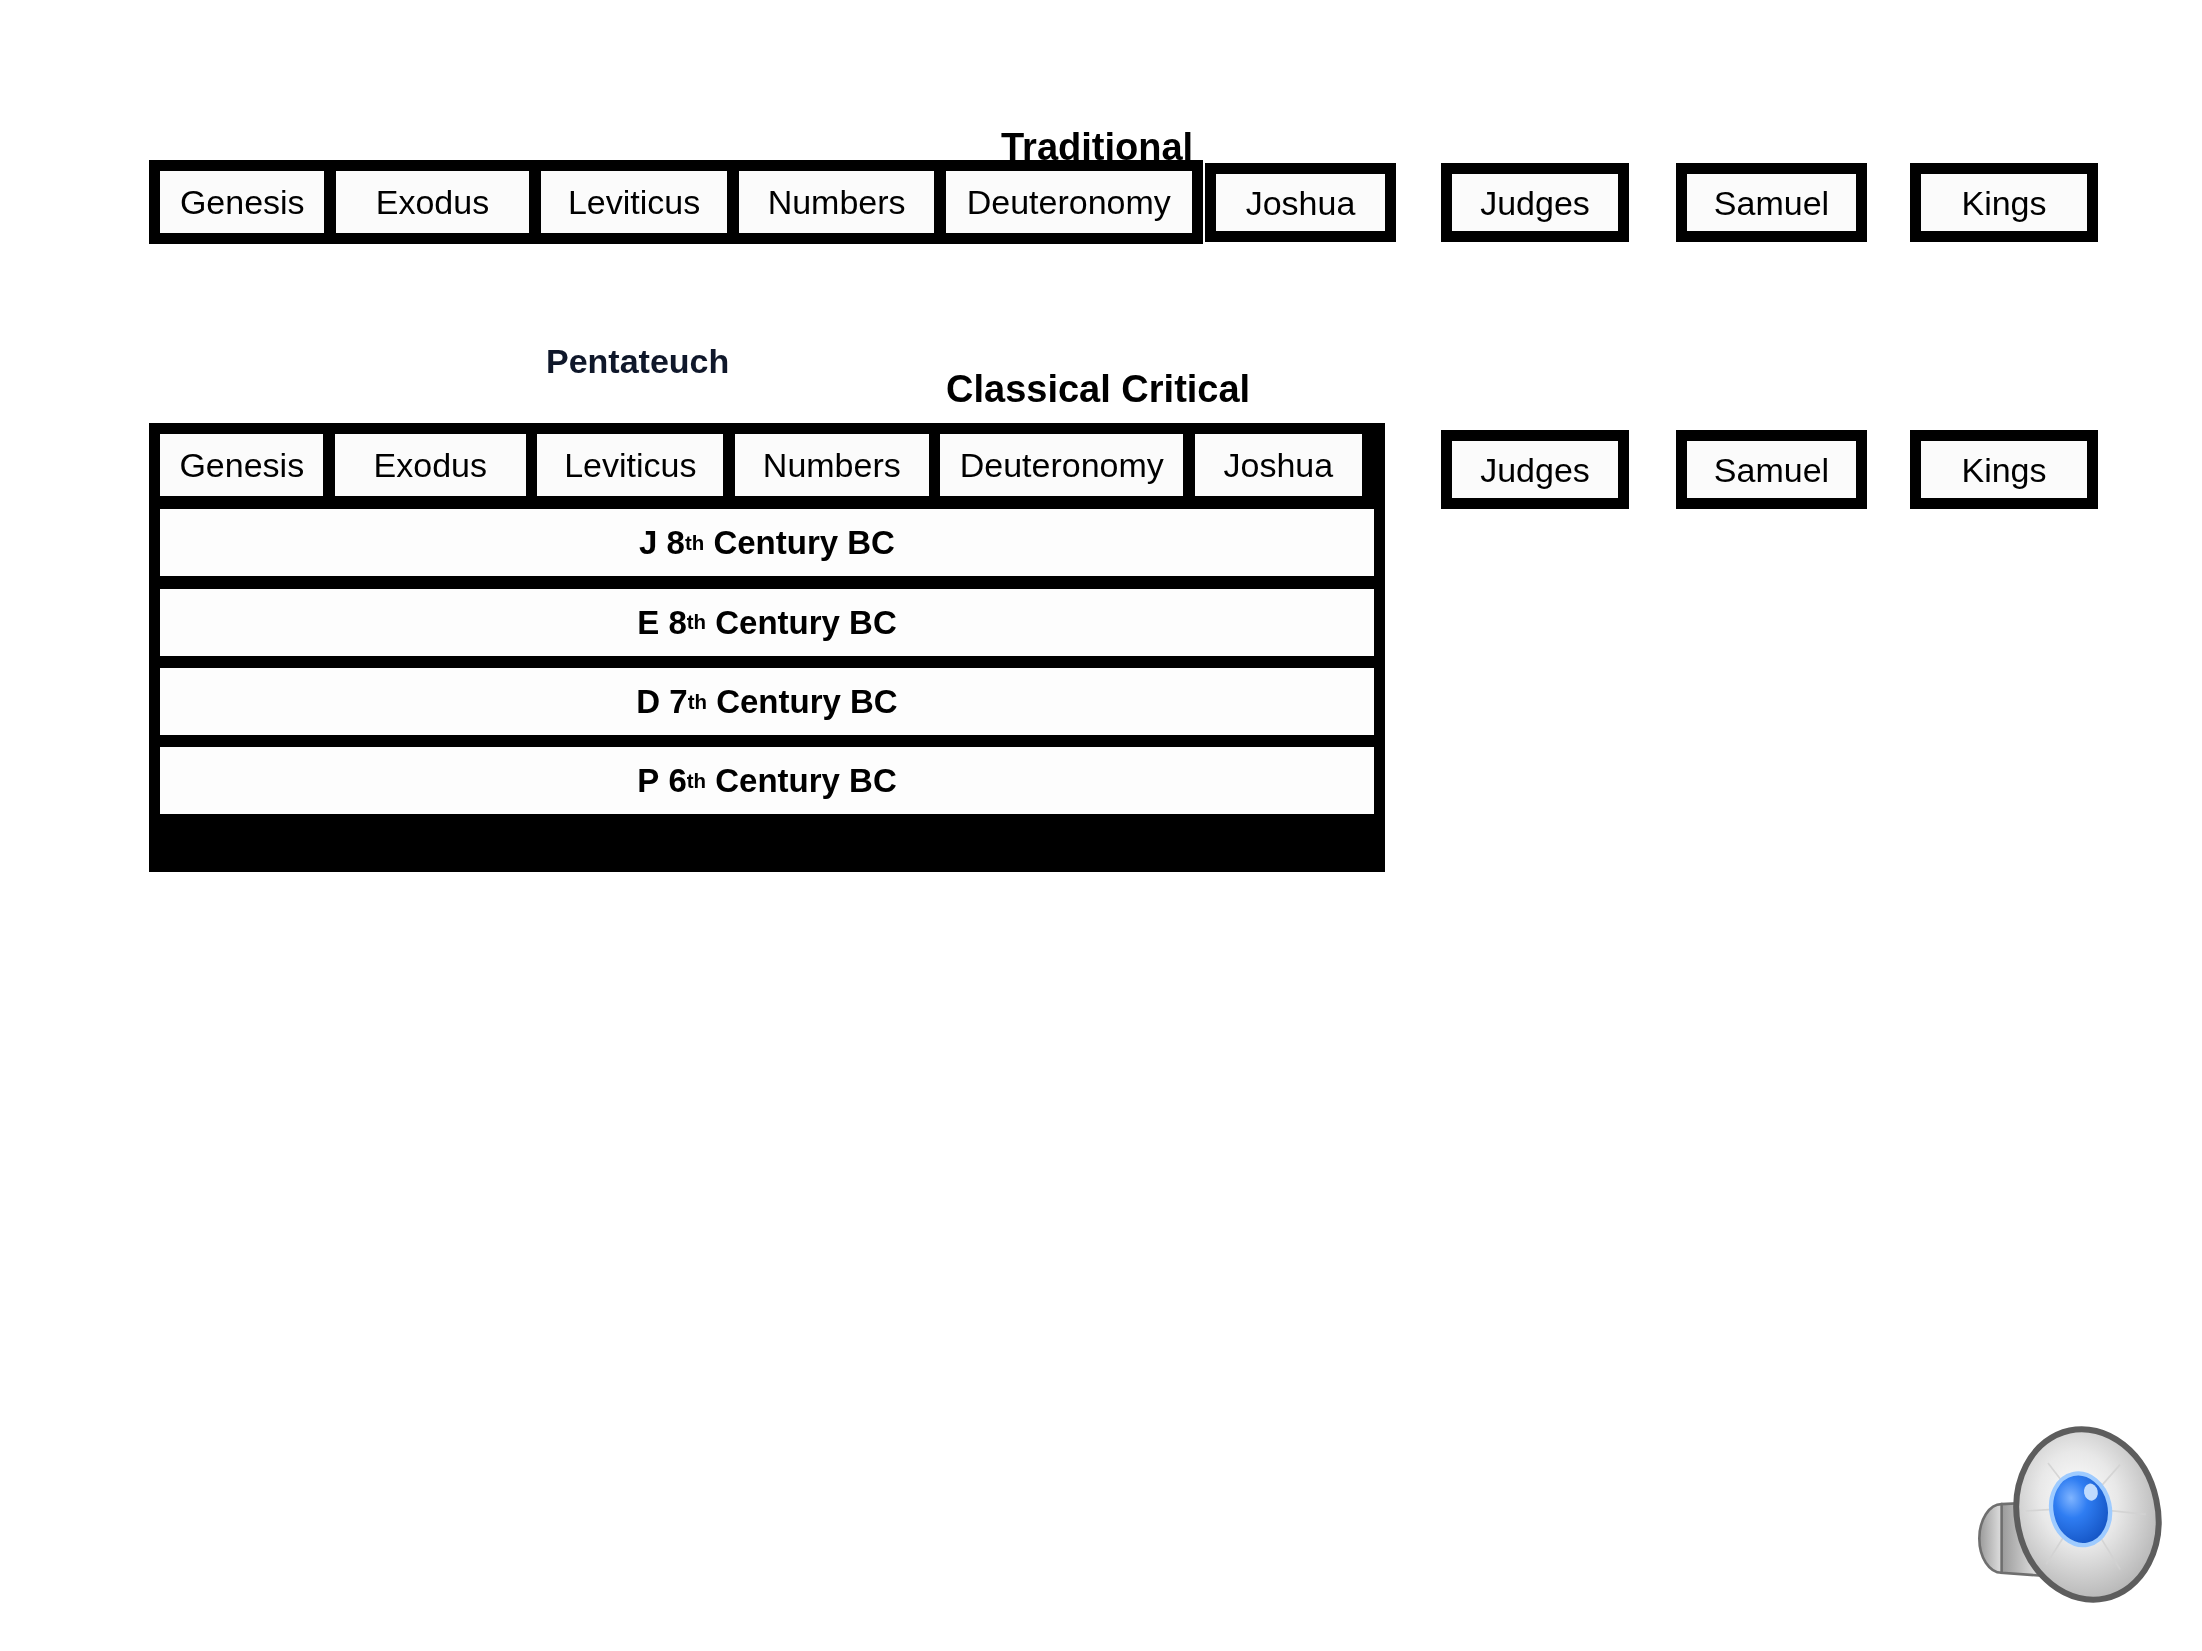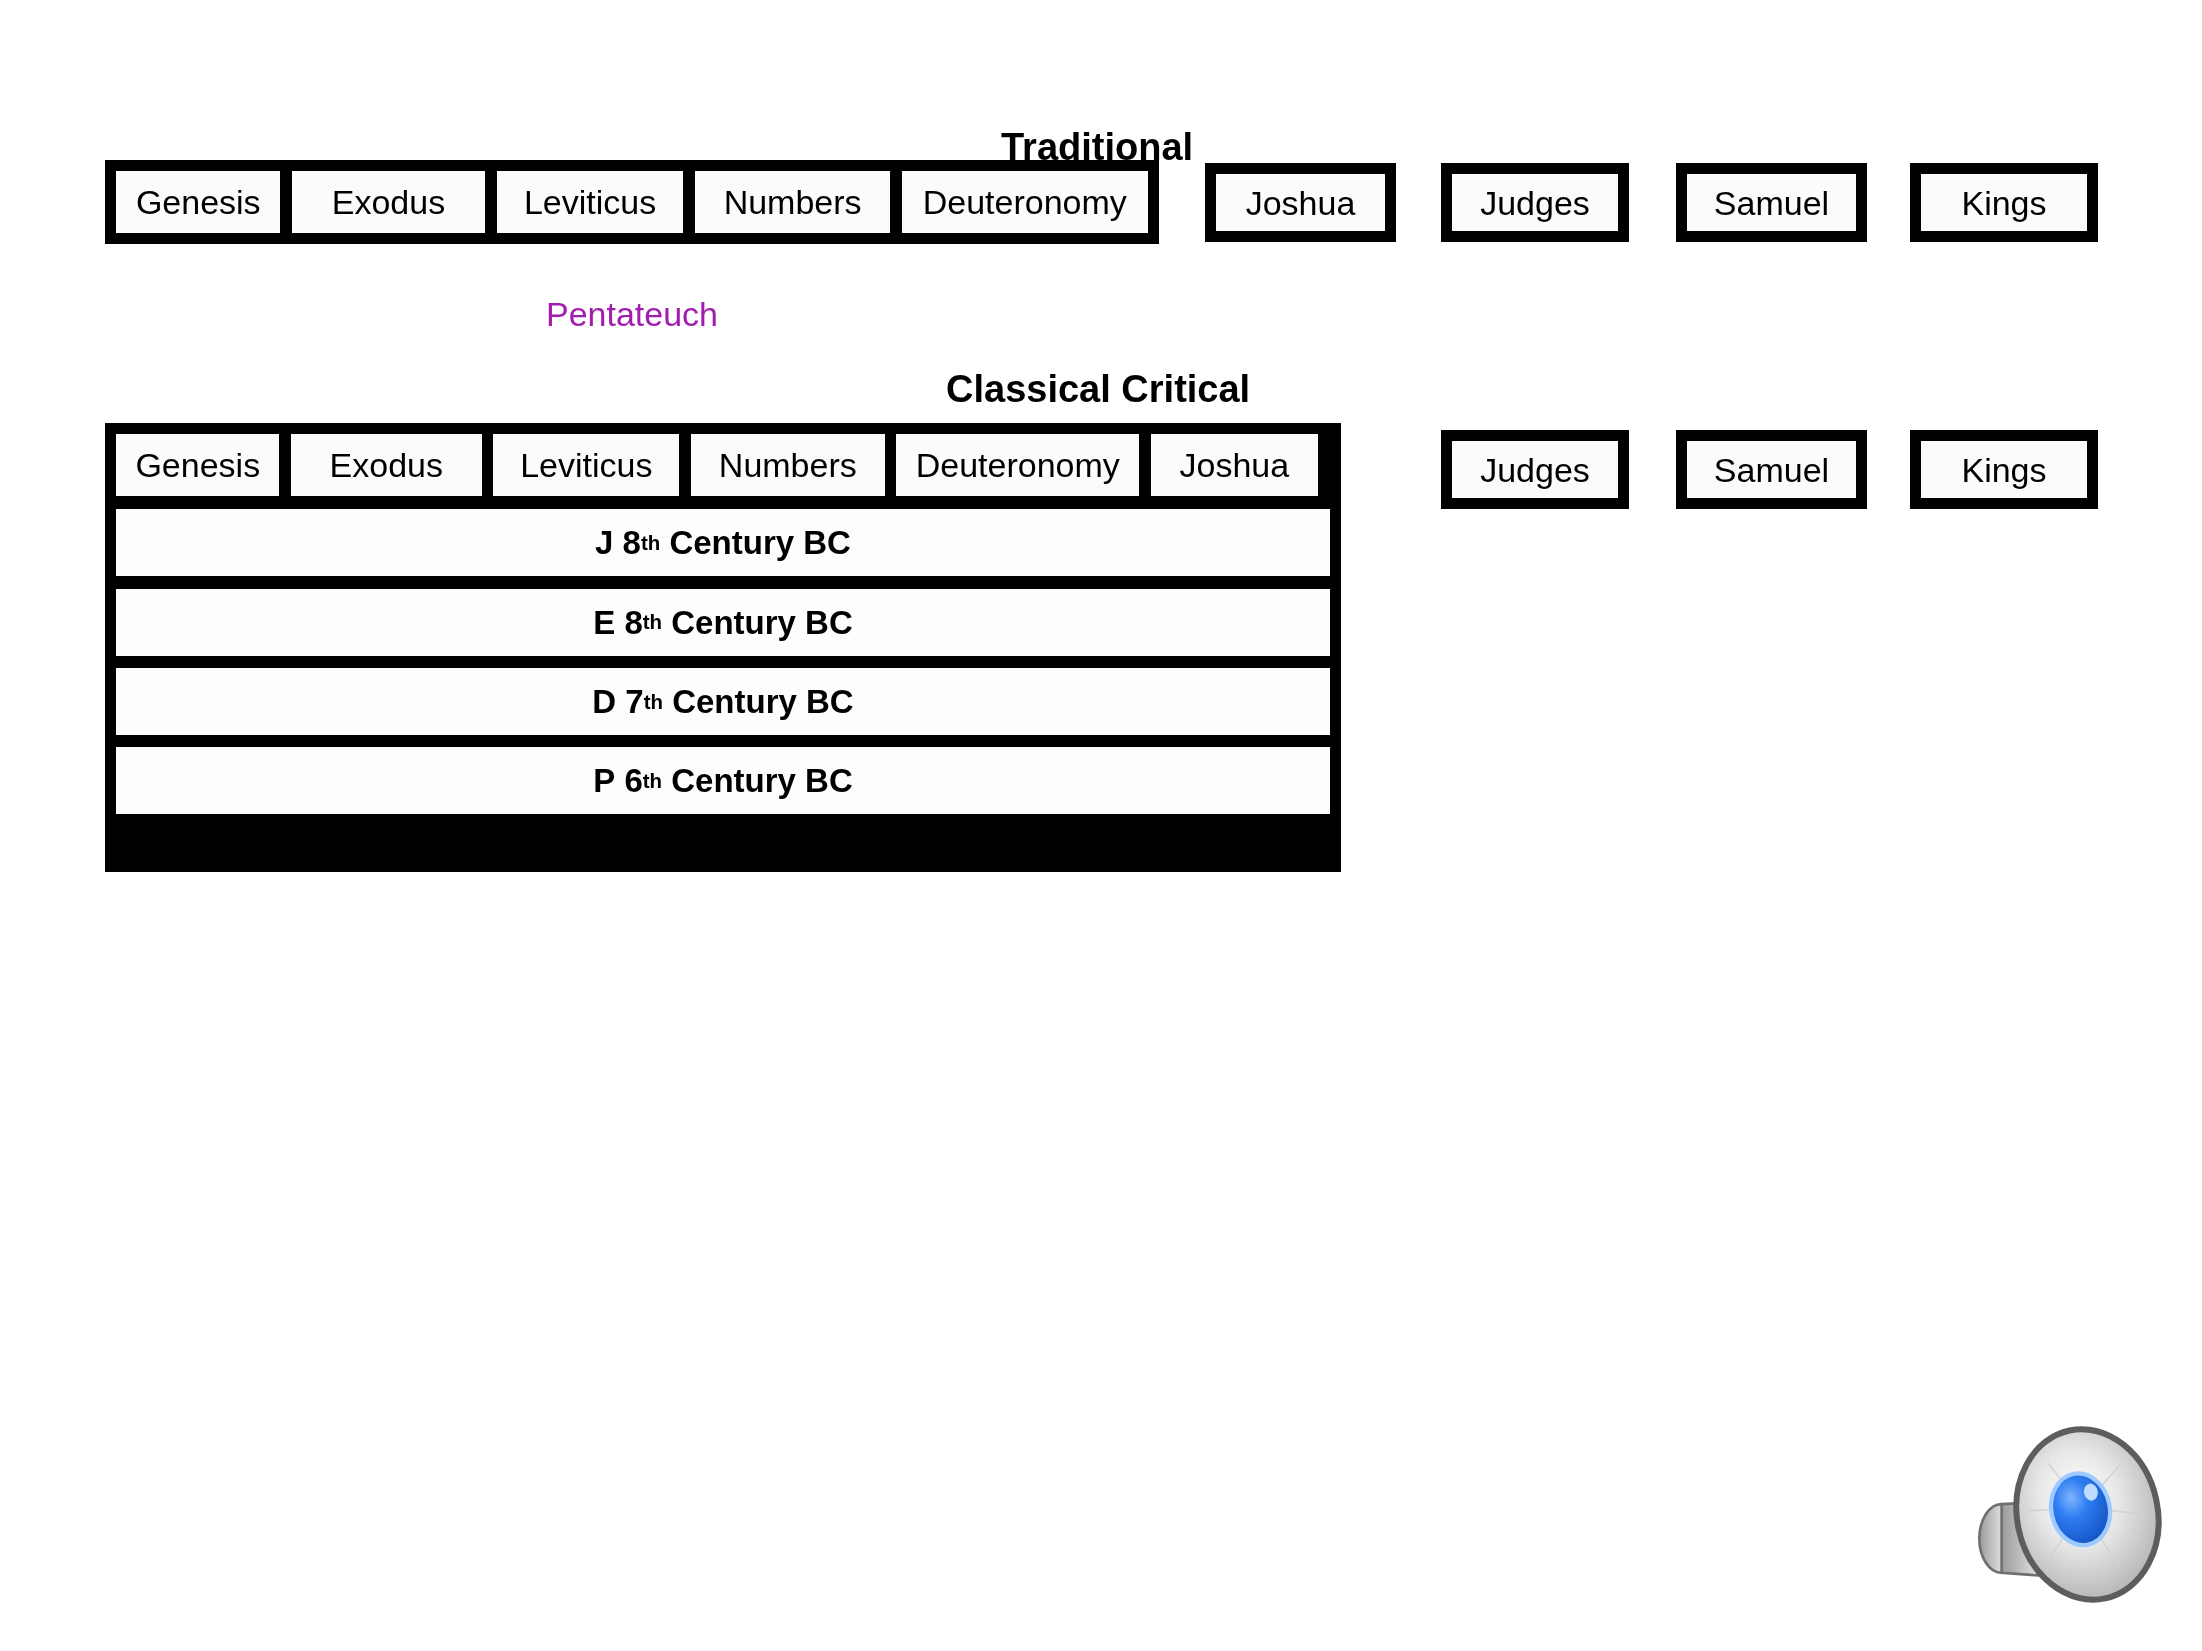--- a/index.html
+++ b/index.html
@@ -24,33 +24,35 @@
     font-size: 38px;
     line-height: 1;
     white-space: nowrap;
     color: #000;
   }
   #traditional-title { left: 1001px; top: 128px; }
   #classical-title   { left: 946px; top: 370px; }
 
   .group-caption {
     position: absolute;
-    font-weight: normal;
+    font-weight: bold;
     font-size: 34px;
     line-height: 1;
     white-space: nowrap;
-    color: #a21caf;
+    color: #0f172a;
+    margin-top: 47px;
   }
   #pentateuch-caption { left: 546px; top: 297px; }
 
   
   .group-box {
     position: absolute;
     background: #000000;
     box-sizing: border-box;
+    margin-left: 44px;
   }
 
   
   .book-row {
     display: flex;
     align-items: stretch;
     gap: 9.5px;
   }
 
   

